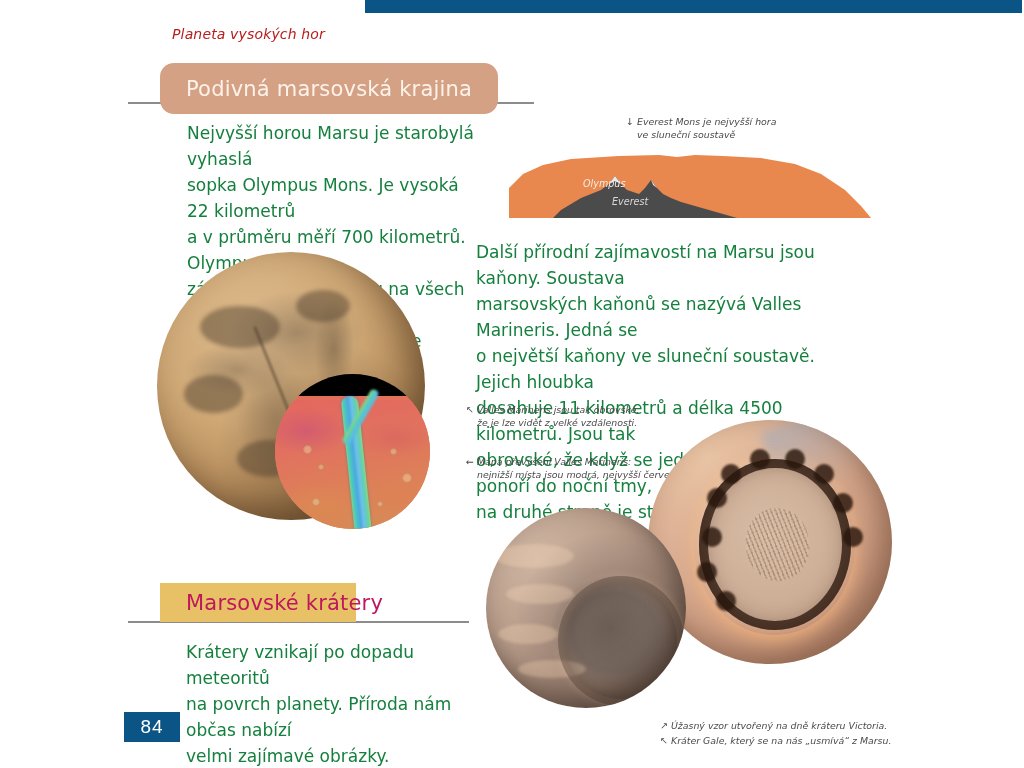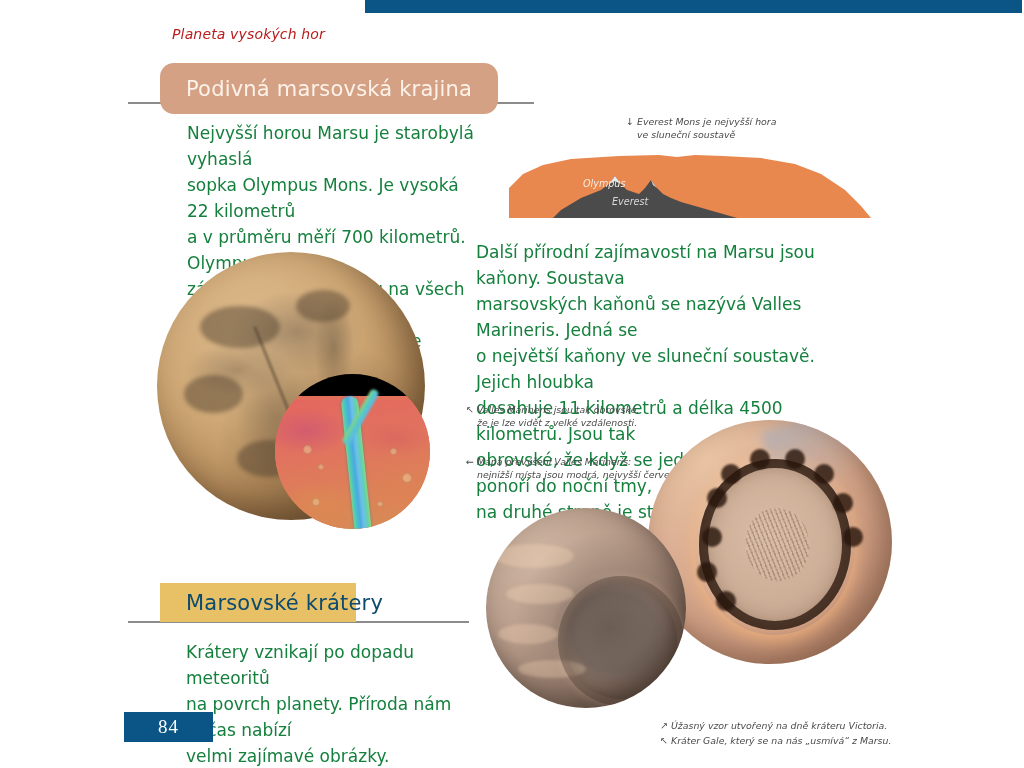--- a/index.html
+++ b/index.html
@@ -70,21 +70,21 @@
     background: #d4a184;
     border-radius: 14px;
   }
   #h1-bar span { color: #fdf2ea; }
   #h1-rule { left: 128px; top: 102px; width: 406px; }
 
   #h2-bar {
     left: 160px; top: 583px; width: 196px; height: 39px;
     background: #e8c167;
   }
-  #h2-bar span { color: #0c4a6e; }
+  #h2-bar span { color: #be185d; }
   #h2-rule { left: 128px; top: 621px; width: 341px; }
 
   
   .body-par {
     position: absolute;
     font-family: "DejaVu Sans", sans-serif;
     font-size: 17px;
     line-height: 26px;
     color: #15803d;
     white-space: pre-line;
@@ -294,24 +294,24 @@
     width: 66%; height: 74%;
     border-radius: 50%;
     box-shadow: 0 6px 16px rgba(255,186,120,.55);
     pointer-events: none;
   }
 
   
   #page-number {
     position: absolute;
     left: 124px; top: 712px;
-    width: 89px; height: 30px;
+    width: 56px; height: 30px;
     background: #0a5586;
     color: #ffffff;
-    font-family: Liberation Serif, serif;
+    font-family: Liberation Sans, sans-serif;
     font-size: 19px;
     display: flex;
     align-items: center;
     justify-content: center;
     letter-spacing: 1px;
   }
 </style>
 </head>
 <body>
 

